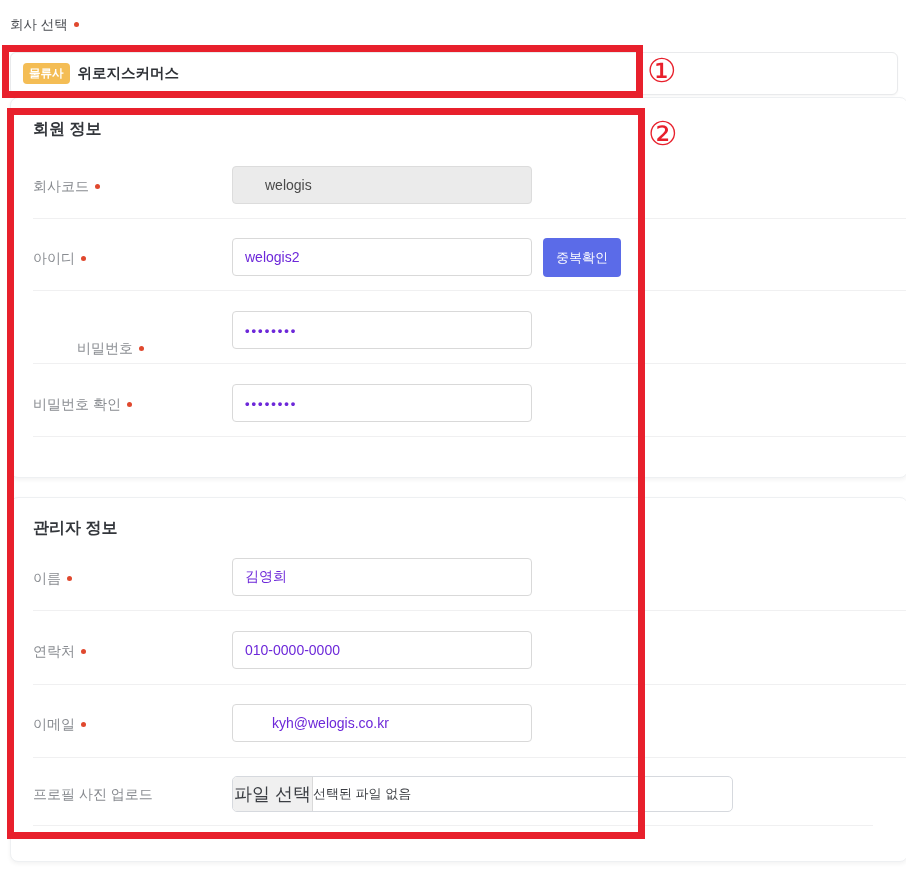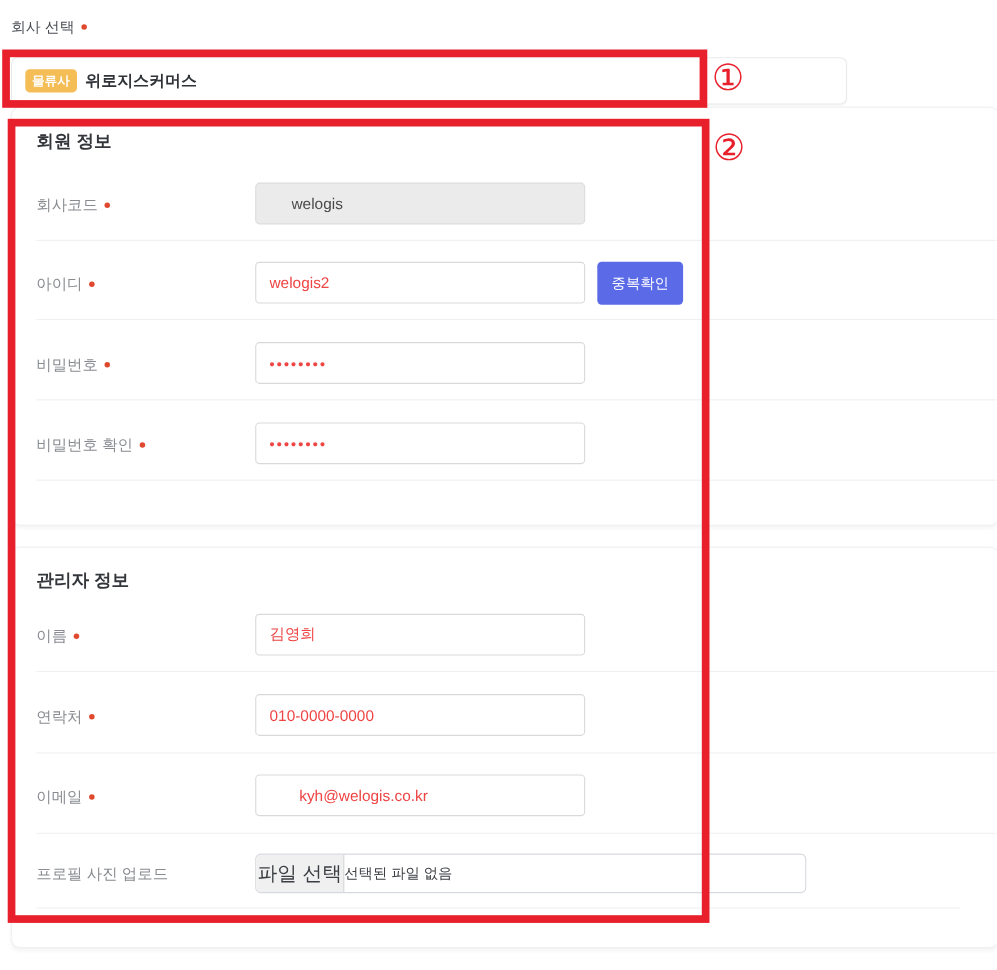--- a/index.html
+++ b/index.html
@@ -6,42 +6,42 @@
   html,body { background:#fff; }
   body { font-family:"Liberation Sans","DejaVu Sans",sans-serif; }
   #app { position:relative; width:906px; height:882px; background:#fff; overflow:hidden; }
 
   
   .top-label { position:absolute; left:10px; top:16px; font-size:13.5px; color:#4a4d52; }
   .req-dot { display:inline-block; width:5px; height:5px; border-radius:50%;
              background:#e0482e; margin-left:6px; vertical-align:2px; }
 
   
-  .company-bar { position:absolute; left:10px; top:52px; width:760px; height:43px;
+  .company-bar { position:absolute; left:10px; top:52px; width:888px; height:43px;
                  background:#fff; border:1px solid #e9eaec; border-radius:6px;
                  box-shadow:0 1px 2px rgba(0,0,0,0.04);
                  display:flex; align-items:center; padding-left:12px; cursor:pointer; }
   .badge { display:inline-block; background:#f4bd55; color:#fff; font-size:11.5px;
            font-weight:700; padding:3px 6px; border-radius:4px; margin-right:8px; }
   .company-name { font-size:14.5px; font-weight:700; color:#2f3237;text-align:center; }
 
   
   .card { position:absolute; left:10px; width:898px; background:#fff;
           border:1px solid #eef0f2; border-radius:8px;
           box-shadow:0 2px 4px rgba(0,0,0,0.05); }
   .card-a { top:97px; height:381px; }
   .card-b { top:497px; height:365px; }
   .section-title { position:absolute; left:33px; font-size:16px; font-weight:700; color:#33363b; }
 
   .field-label { position:absolute; left:33px; font-size:14px; color:#888b90; white-space:nowrap; }
 
   .text-input { position:absolute; left:232px; width:300px; height:38px;
                 border:1px solid #d9d9d9; border-radius:4px; background:#fff;
                 font-family:"Liberation Sans","DejaVu Sans",sans-serif;
-                font-size:14px; color:#ef4444; padding:0 12px; outline:none; }
+                font-size:14px; color:#6d28d9; padding:0 12px; outline:none; }
   .text-input.disabled { background:#ebebeb; border-color:#dcdcdc; color:#4a4a4a; }
   .text-input.pwd { font-weight:700; letter-spacing:2px; font-size:13px; }
 
   .check-btn { position:absolute; left:543px; width:78px; height:39px;
                background:#5b6be8; color:#fff; border:none; border-radius:4px;
                font-family:"Liberation Sans","DejaVu Sans",sans-serif;
                font-size:13px; cursor:pointer; }
 
   .divider { position:absolute; left:33px; right:0; height:1px; background:#f0f0f1; }
 
@@ -87,21 +87,21 @@
   <input class="text-input disabled" style="top: 166px; padding-left: 32px;" readonly="" value="welogis">
   <div class="divider" style="top:218px;"></div>
 
   <div class="field-label" style="top:250px;">
     <span>아이디</span><span class="req-dot"></span>
   </div>
   <input class="text-input" style="top: 238px;" value="welogis2">
   <button class="check-btn" style="top:238px;">중복확인</button>
   <div class="divider" style="top:290px;"></div>
 
-  <div class="field-label" style="top:323px;">
+  <div class="field-label" style="top:340px;margin-left:44px;">
     <span>비밀번호</span><span class="req-dot"></span>
   </div>
   <input class="text-input pwd" style="top: 311px;" value="••••••••">
   <div class="divider" style="top:363px;"></div>
 
   <div class="field-label" style="top:396px;text-align:center;">
     <span>비밀번호 확인</span><span class="req-dot"></span>
   </div>
   <input class="text-input pwd" style="top: 384px;" value="••••••••">
   <div class="divider" style="top:436px;"></div>

